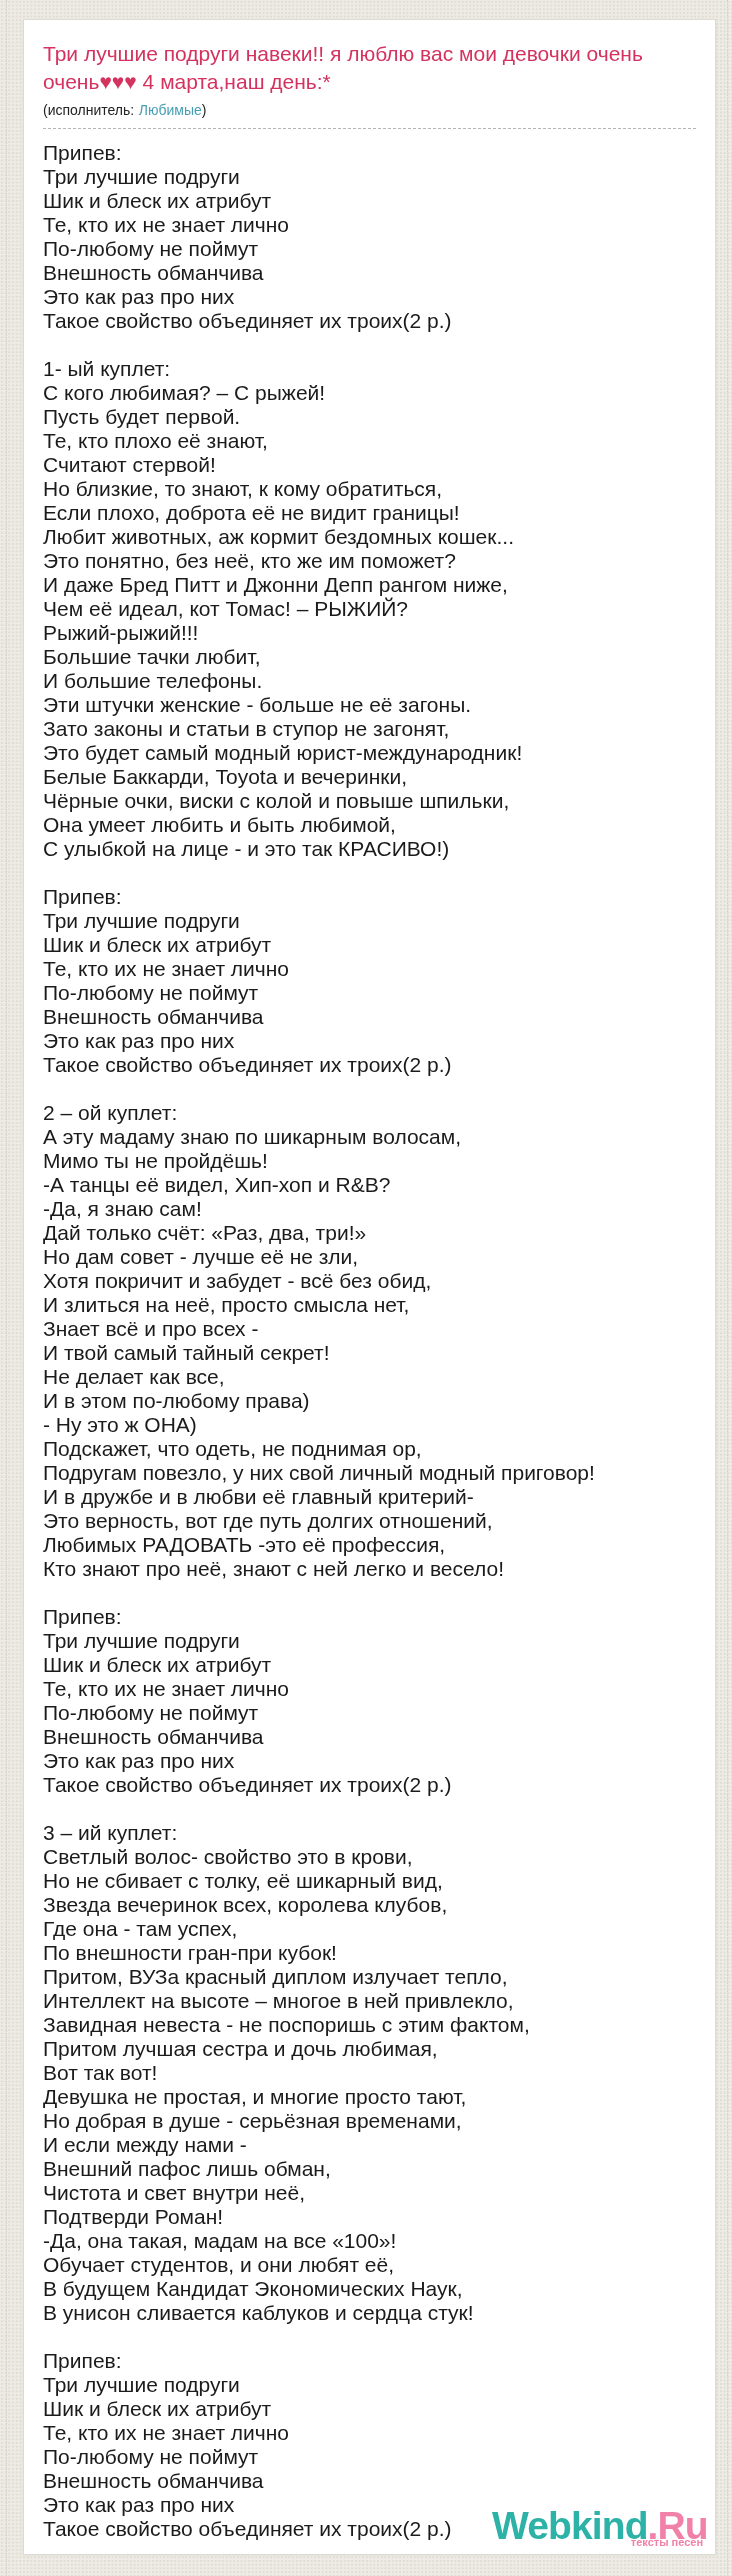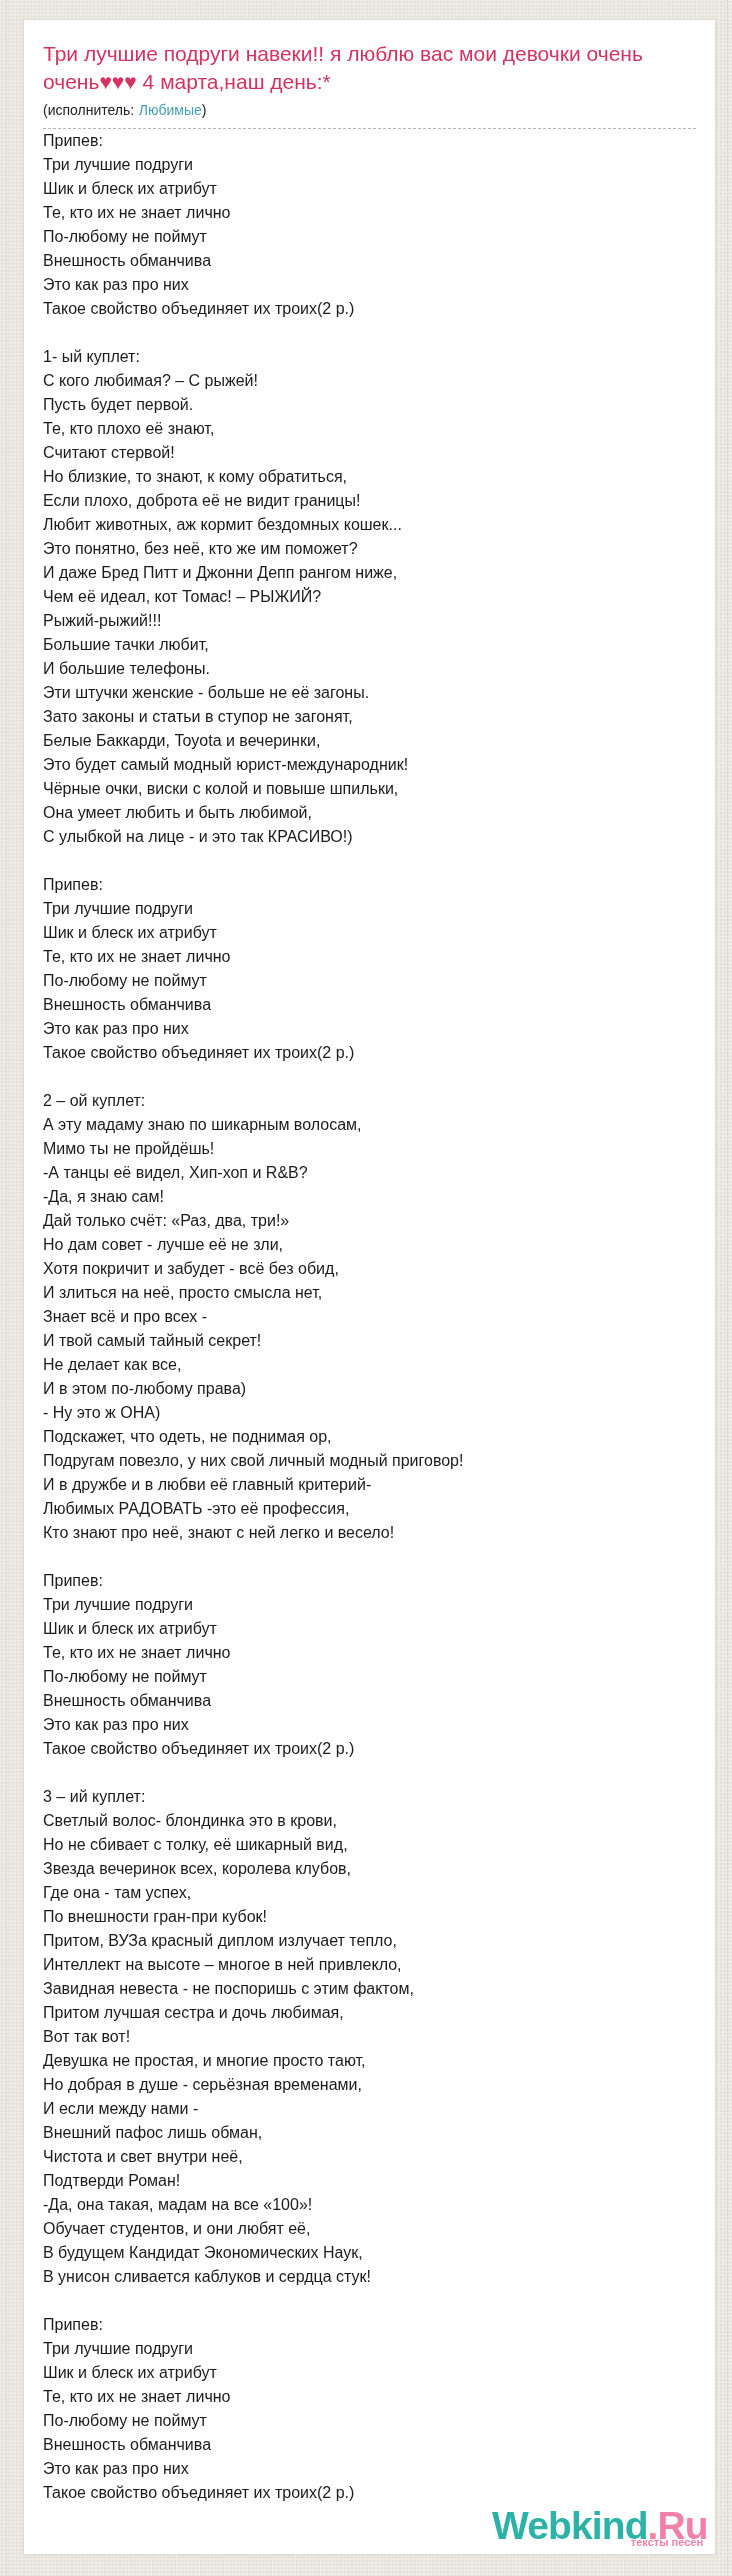--- a/index.html
+++ b/index.html
@@ -35,22 +35,22 @@
     font-size:21px;line-height:28px;font-weight:normal;
     color:var(--title-color);
   }
   .artist-line{
     font-size:14px;line-height:16.5px;color:#222222;
     padding-bottom:9.2px;
     border-bottom:0.9px dashed #b5b5b5;
   }
   .artist-link{color:var(--link-color);text-decoration:none;margin-left:4.6px;cursor:pointer;}
   .lyrics{
-    margin-top:0;
-    font-size:16px;line-height:24px;color:var(--text-color);
+    margin-top:12px;
+    font-size:21px;line-height:24px;color:var(--text-color);
   }
   .stanza + .stanza{margin-top:24px;}
   .line{white-space:pre-wrap;}
   .site-logo{
     position:absolute;right:7.3px;bottom:4.6px;text-align:right;cursor:pointer;
   }
   .logo-main{font-size:39px;line-height:29px;font-weight:bold;letter-spacing:-0.9px;}
   .logo-name{color:var(--logo-teal);}
   .logo-tld{color:var(--logo-pink);}
   .logo-tagline{
@@ -93,22 +93,22 @@
         <div class="line">Если плохо, доброта её не видит границы!</div>
         <div class="line">Любит животных, аж кормит бездомных кошек...</div>
         <div class="line">Это понятно, без неё, кто же им поможет?</div>
         <div class="line">И даже Бред Питт и Джонни Депп рангом ниже,</div>
         <div class="line">Чем её идеал, кот Томас! – РЫЖИЙ?</div>
         <div class="line">Рыжий-рыжий!!!</div>
         <div class="line">Большие тачки любит,</div>
         <div class="line">И большие телефоны.</div>
         <div class="line">Эти штучки женские - больше не её загоны.</div>
         <div class="line">Зато законы и статьи в ступор не загонят,</div>
+        <div class="line">Это будет самый модный юрист-международник!</div>
         <div class="line">Белые Баккарди, Toyota и вечеринки,</div>
-        <div class="line">Это будет самый модный юрист-международник!</div>
         <div class="line">Чёрные очки, виски с колой и повыше шпильки,</div>
         <div class="line">Она умеет любить и быть любимой,</div>
         <div class="line">С улыбкой на лице - и это так КРАСИВО!)</div>
       </div>
       <div class="stanza">
         <div class="line">Припев:</div>
         <div class="line">Три лучшие подруги</div>
         <div class="line">Шик и блеск их атрибут</div>
         <div class="line">Те, кто их не знает лично</div>
         <div class="line">По-любому не поймут</div>
@@ -127,36 +127,37 @@
         <div class="line">Хотя покричит и забудет - всё без обид,</div>
         <div class="line">И злиться на неё, просто смысла нет,</div>
         <div class="line">Знает всё и про всех -</div>
         <div class="line">И твой самый тайный секрет!</div>
         <div class="line">Не делает как все,</div>
         <div class="line">И в этом по-любому права)</div>
         <div class="line">- Ну это ж ОНА)</div>
         <div class="line">Подскажет, что одеть, не поднимая ор,</div>
         <div class="line">Подругам повезло, у них свой личный модный приговор!</div>
         <div class="line">И в дружбе и в любви её главный критерий-</div>
+        <div class="line">Это верность, вот где путь долгих отношений,</div>
         <div class="line">Любимых РАДОВАТЬ -это её профессия,</div>
         <div class="line">Кто знают про неё, знают с ней легко и весело!</div>
       </div>
       <div class="stanza">
         <div class="line">Припев:</div>
         <div class="line">Три лучшие подруги</div>
         <div class="line">Шик и блеск их атрибут</div>
         <div class="line">Те, кто их не знает лично</div>
         <div class="line">По-любому не поймут</div>
         <div class="line">Внешность обманчива</div>
         <div class="line">Это как раз про них</div>
         <div class="line">Такое свойство объединяет их троих(2 р.)</div>
       </div>
       <div class="stanza">
         <div class="line">3 – ий куплет:</div>
-        <div class="line">Светлый волос- блондинка это в крови,</div>
+        <div class="line">Светлый волос- свойство это в крови,</div>
         <div class="line">Но не сбивает с толку, её шикарный вид,</div>
         <div class="line">Звезда вечеринок всех, королева клубов,</div>
         <div class="line">Где она - там успех,</div>
         <div class="line">По внешности гран-при кубок!</div>
         <div class="line">Притом, ВУЗа красный диплом излучает тепло,</div>
         <div class="line">Интеллект на высоте – многое в ней привлекло,</div>
         <div class="line">Завидная невеста - не поспоришь с этим фактом,</div>
         <div class="line">Притом лучшая сестра и дочь любимая,</div>
         <div class="line">Вот так вот!</div>
         <div class="line">Девушка не простая, и многие просто тают,</div>

